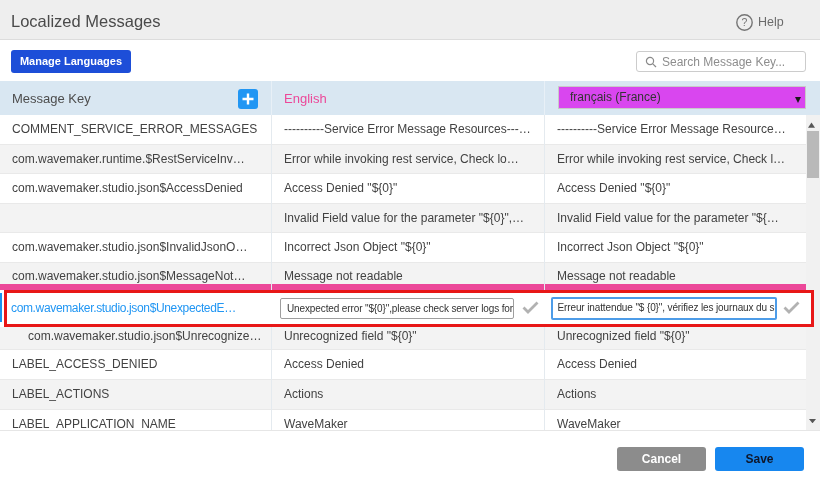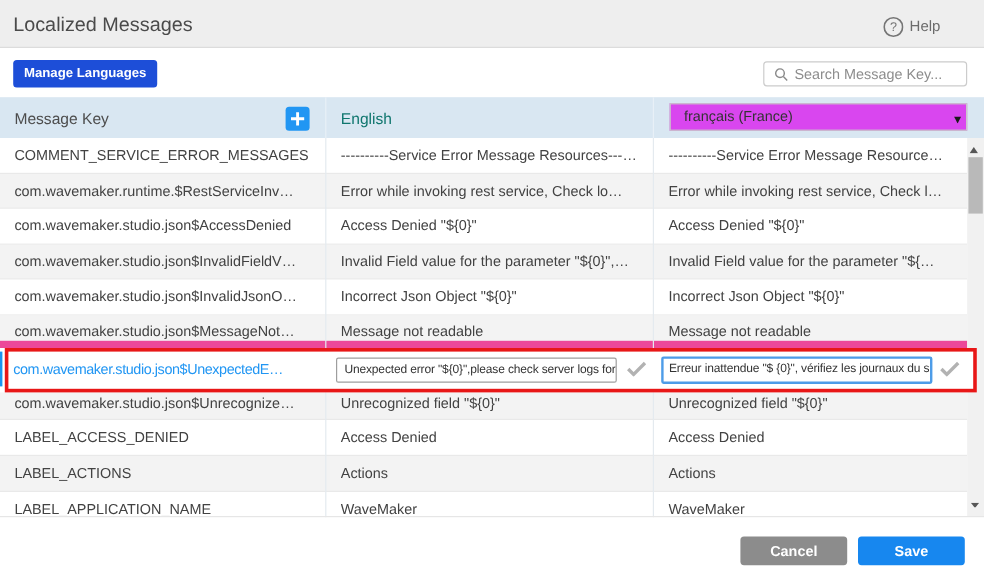--- a/index.html
+++ b/index.html
@@ -32,21 +32,21 @@
 
   <div class="abs" style="left:0;top:81px;width:820px;height:34px;background:#d9e7f2;"></div>
   <div class="abs" style="left:271px;top:81px;width:1px;height:34px;background:#e8f0f7;"></div>
   <div class="abs" style="left:544px;top:81px;width:1px;height:34px;background:#e8f0f7;"></div>
   <div class="abs" style="left:12px;top:91px;font-size:13px;color:#4d4d4d;">Message Key</div>
   <div class="abs" style="left:238px;top:89px;width:20px;height:20px;background:#2196f3;border-radius:3px;">
     <svg width="20" height="20" viewBox="0 0 20 20">
         <path d="M10 4.5 V15.5 M4.5 10 H15.5" stroke="#fff" stroke-width="2.4"></path>
       </svg>
   </div>
-  <div class="abs" style="left:284px;top:91px;font-size:13px;color:#0f766e;">English</div>
+  <div class="abs" style="left:284px;top:91px;font-size:13px;color:#ec4899;">English</div>
   <div class="abs" style="left:558px;top:86px;width:248px;height:23px;background:#d946ef;border:1px solid #c9c9c9;">
     <div class="abs" style="left:11px;top:3px;font-size:12px;color:#333;">français (France)</div>
     <svg class="abs" style="left:235.5px;top:9.5px;" width="6" height="6" viewBox="0 0 6 6">
         <path d="M0 0 H6 L3 6 Z" fill="#1a1a1a"></path>
       </svg>
   </div>
 
   <div class="abs" id="tbody" style="left:0;top:115px;width:820px;height:316px;overflow:hidden;">
       <div class="abs" style="left:0;top:0px;width:806px;height:29.5px;background:#ffffff;border-bottom:1px solid #e9e9e9;">
         <div class="cellt abs" style="left:12px;top:0;width:250px;height:29.5px;line-height:28.5px;">COMMENT_SERVICE_ERROR_MESSAGES</div>
@@ -57,36 +57,35 @@
         <div class="cellt abs" style="left:12px;top:0;width:250px;height:29.5px;line-height:28.5px;">com.wavemaker.runtime.$RestServiceInv…</div>
         <div class="cellt abs" style="left:284px;top:0;width:253px;height:29.5px;line-height:28.5px;">Error while invoking rest service, Check lo…</div>
         <div class="cellt abs" style="left:557px;top:0;width:246px;height:29.5px;line-height:28.5px;">Error while invoking rest service, Check l…</div>
       </div>
       <div class="abs" style="left:0;top:59px;width:806px;height:29.5px;background:#ffffff;border-bottom:1px solid #e9e9e9;">
         <div class="cellt abs" style="left:12px;top:0;width:250px;height:29.5px;line-height:28.5px;">com.wavemaker.studio.json$AccessDenied</div>
         <div class="cellt abs" style="left:284px;top:0;width:253px;height:29.5px;line-height:28.5px;">Access Denied "${0}"</div>
         <div class="cellt abs" style="left:557px;top:0;width:246px;height:29.5px;line-height:28.5px;">Access Denied "${0}"</div>
       </div>
       <div class="abs" style="left:0;top:88.5px;width:806px;height:29.5px;background:#f3f3f3;border-bottom:1px solid #e9e9e9;">
-        <div class="cellt abs" style="left:12px;top:0;width:250px;height:29.5px;line-height:28.5px;">com.wavemaker.studio.json$InvalidFieldV…</div>
         <div class="cellt abs" style="left:284px;top:0;width:253px;height:29.5px;line-height:28.5px;">Invalid Field value for the parameter "${0}",…</div>
         <div class="cellt abs" style="left:557px;top:0;width:246px;height:29.5px;line-height:28.5px;">Invalid Field value for the parameter "${…</div>
       </div>
       <div class="abs" style="left:0;top:118px;width:806px;height:29.5px;background:#ffffff;border-bottom:1px solid #e9e9e9;">
         <div class="cellt abs" style="left:12px;top:0;width:250px;height:29.5px;line-height:28.5px;">com.wavemaker.studio.json$InvalidJsonO…</div>
         <div class="cellt abs" style="left:284px;top:0;width:253px;height:29.5px;line-height:28.5px;">Incorrect Json Object "${0}"</div>
         <div class="cellt abs" style="left:557px;top:0;width:246px;height:29.5px;line-height:28.5px;">Incorrect Json Object "${0}"</div>
       </div>
       <div class="abs" style="left:0;top:147.5px;width:806px;height:27.5px;background:#f3f3f3;border-bottom:6px solid #ec4899;">
         <div class="cellt abs" style="left:12px;top:0;width:250px;height:27.5px;line-height:26.5px;">com.wavemaker.studio.json$MessageNot…</div>
         <div class="cellt abs" style="left:284px;top:0;width:253px;height:27.5px;line-height:26.5px;">Message not readable</div>
         <div class="cellt abs" style="left:557px;top:0;width:246px;height:27.5px;line-height:26.5px;">Message not readable</div>
       </div>
       <div class="abs" style="left:0;top:211.5px;width:806px;height:23.5px;background:#f3f3f3;border-bottom:1px solid #e9e9e9;">
-        <div class="cellt abs" style="left:12px;top:0;width:250px;height:23.5px;line-height:19.5px;">com.wavemaker.studio.json$Unrecognize…</div>
+        <div class="cellt abs" style="left:28px;top:0;width:250px;height:23.5px;line-height:19.5px;">com.wavemaker.studio.json$Unrecognize…</div>
         <div class="cellt abs" style="left:284px;top:0;width:253px;height:23.5px;line-height:19.5px;">Unrecognized field "${0}"</div>
         <div class="cellt abs" style="left:557px;top:0;width:246px;height:23.5px;line-height:19.5px;">Unrecognized field "${0}"</div>
       </div>
       <div class="abs" style="left:0;top:235px;width:806px;height:30px;background:#ffffff;border-bottom:1px solid #e9e9e9;">
         <div class="cellt abs" style="left:12px;top:0;width:250px;height:30px;line-height:29px;">LABEL_ACCESS_DENIED</div>
         <div class="cellt abs" style="left:284px;top:0;width:253px;height:30px;line-height:29px;">Access Denied</div>
         <div class="cellt abs" style="left:557px;top:0;width:246px;height:30px;line-height:29px;">Access Denied</div>
       </div>
       <div class="abs" style="left:0;top:265px;width:806px;height:30px;background:#f3f3f3;border-bottom:1px solid #e9e9e9;padding-left:42px;">
         <div class="cellt abs" style="left:12px;top:0;width:250px;height:30px;line-height:29px;">LABEL_ACTIONS</div>
@@ -120,14 +119,14 @@
     <svg class="abs" style="left:515.5px;top:8px;" width="17" height="13" viewBox="0 0 17 13">
         <path d="M1.5 6.5 L6 11 L15.5 1.5" fill="none" stroke="#b2b2b2" stroke-width="2.8"></path>
       </svg>
     <div class="abs" style="left:544px;top:4px;width:226.5px;height:22.5px;border:2px solid #4d9ce8;border-radius:2px;background:#fff;overflow:hidden;white-space:nowrap;font-size:10px;letter-spacing:-0.12px;color:#333;line-height:18.5px;padding-left:5px;">Erreur inattendue "$ {0}", vérifiez les journaux du serveur pour plus</div>
     <svg class="abs" style="left:776.5px;top:8px;" width="17" height="13" viewBox="0 0 17 13">
         <path d="M1.5 6.5 L6 11 L15.5 1.5" fill="none" stroke="#b2b2b2" stroke-width="2.8"></path>
       </svg>
   </div>
 
   <div class="abs" style="left:617px;top:447px;width:89px;height:24px;background:#8c8c8c;border-radius:3px;color:#fff;font-size:12px;font-weight:bold;text-align:center;line-height:24px;">Cancel</div>
-  <div class="abs" style="left:715px;top:447px;width:89px;height:24px;background:#1787ef;border-radius:3px;color:#ffffff;font-size:12px;font-weight:bold;text-align:center;line-height:24px;">Save</div>
+  <div class="abs" style="left:715px;top:447px;width:89px;height:24px;background:#1787ef;border-radius:3px;color:#0f172a;font-size:12px;font-weight:bold;text-align:center;line-height:24px;">Save</div>
 </div>
 
 </body></html>

